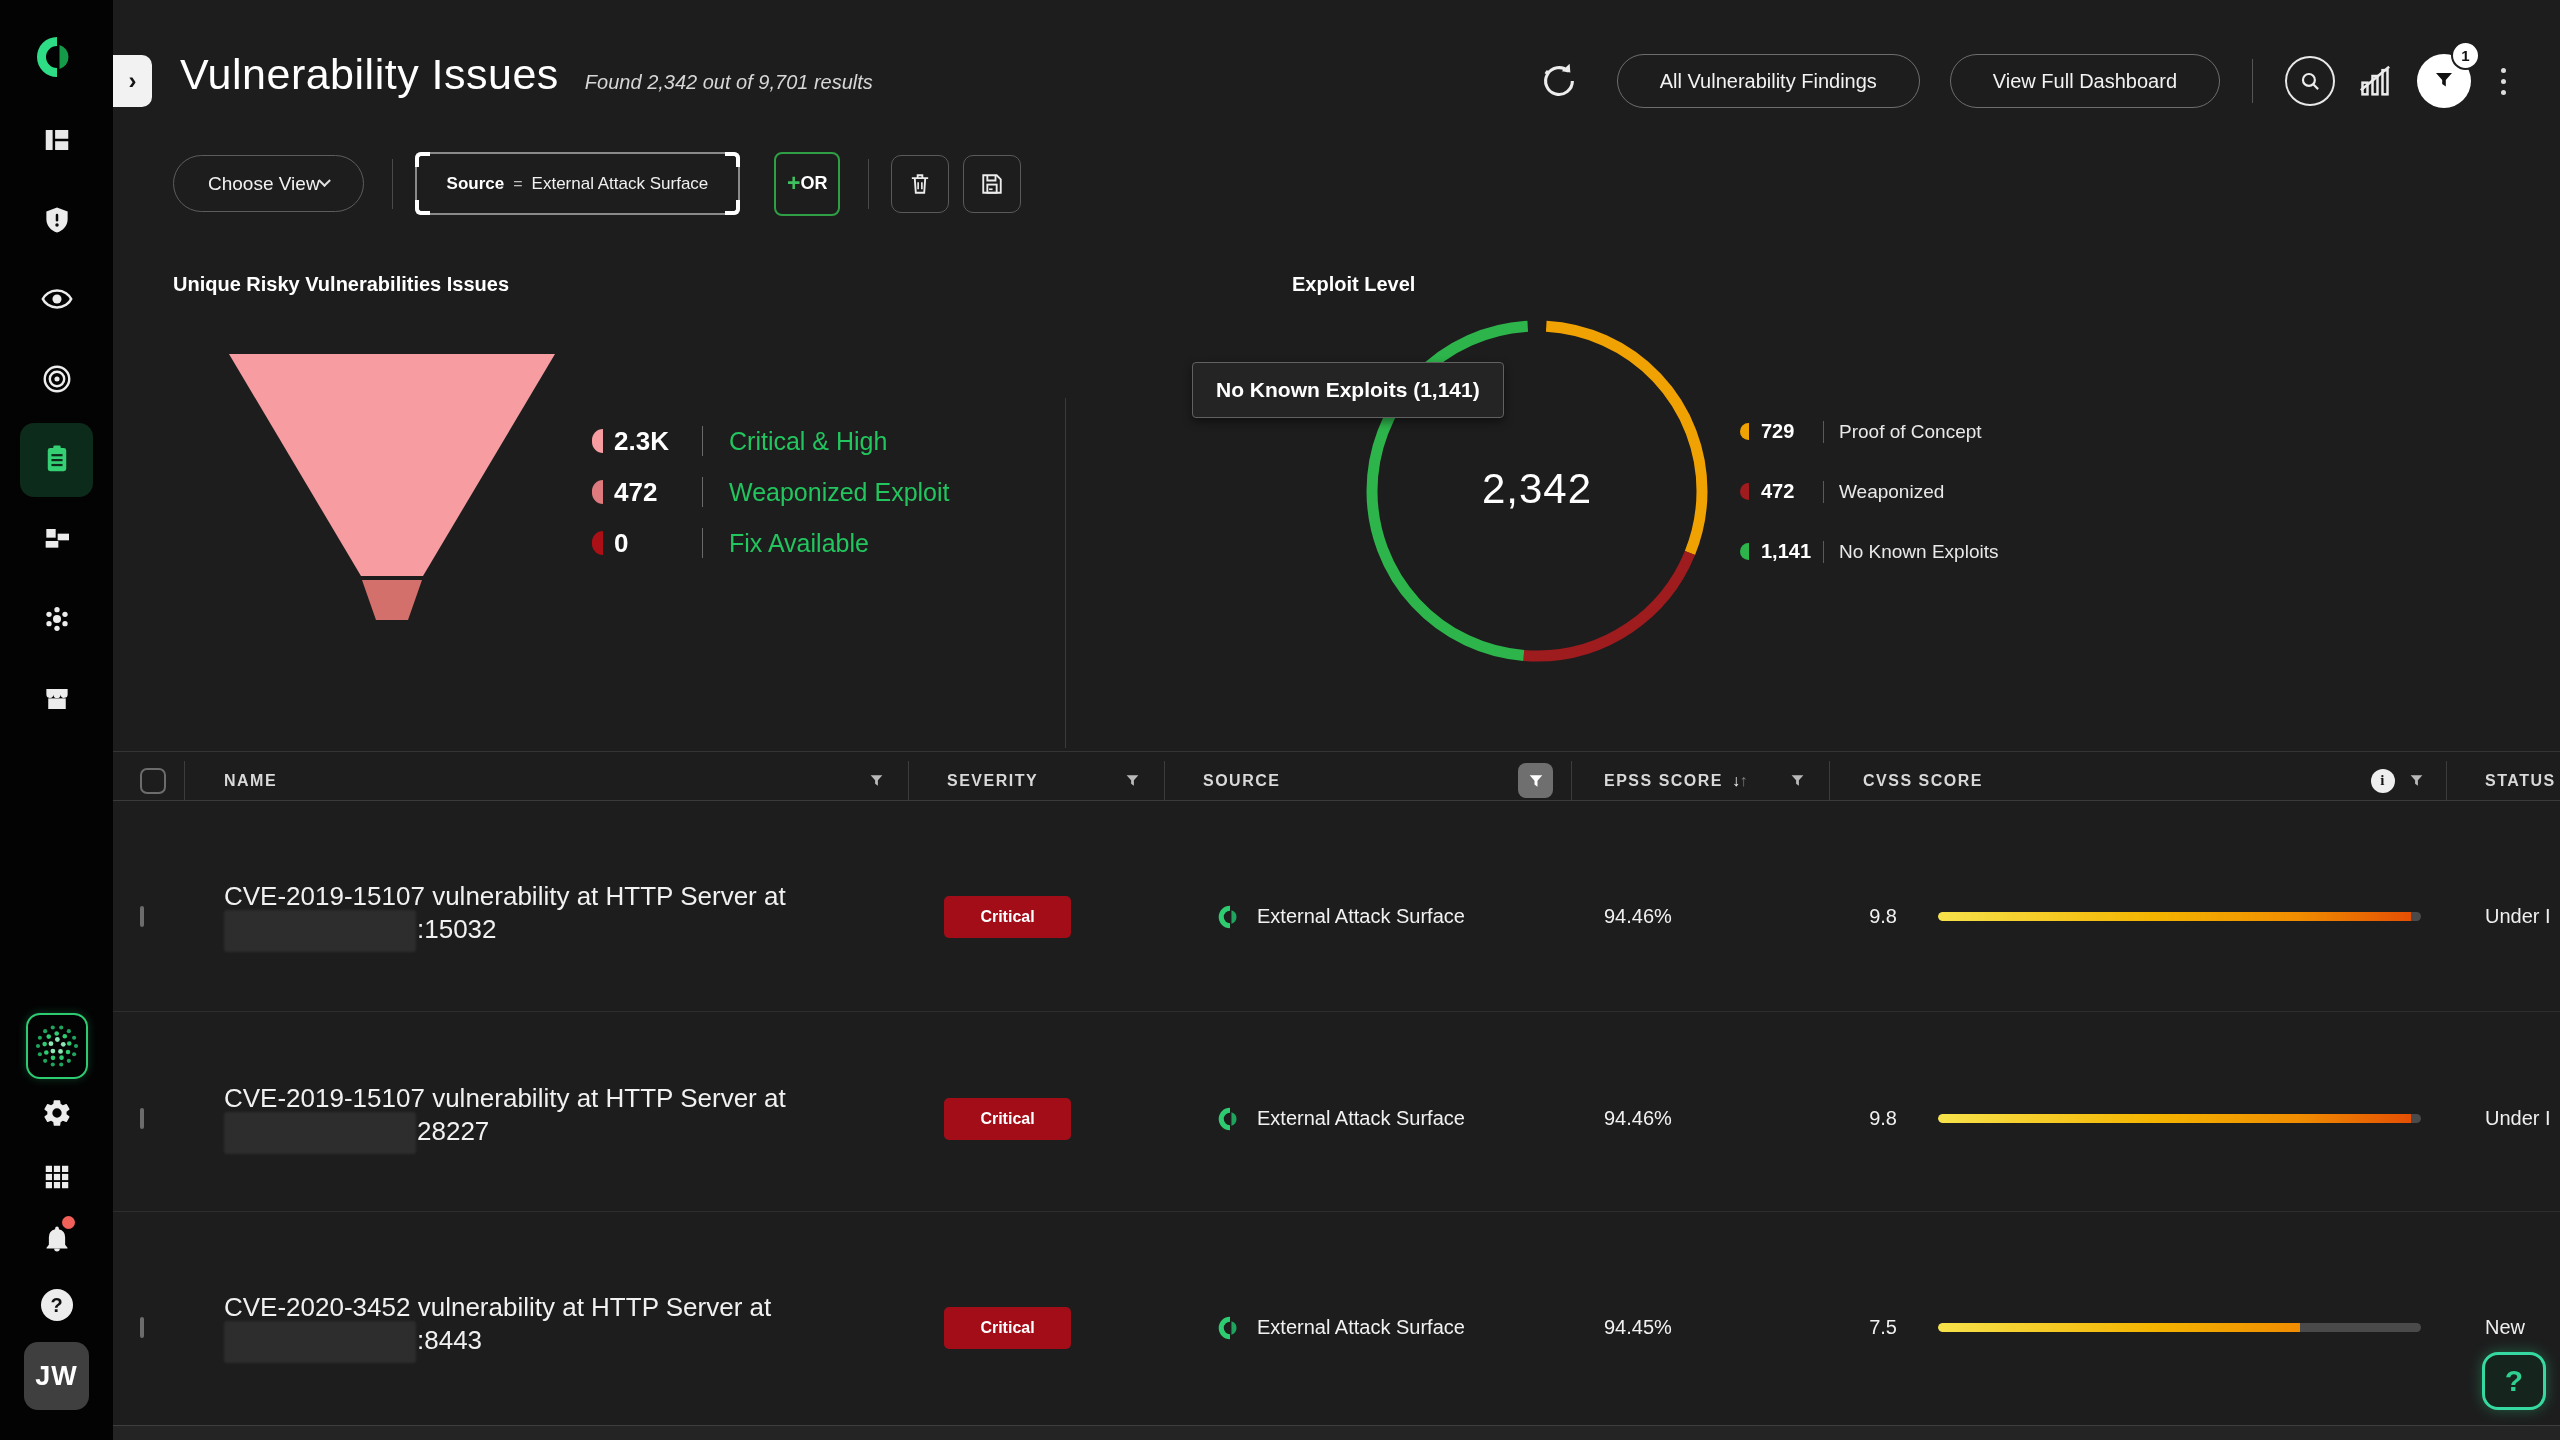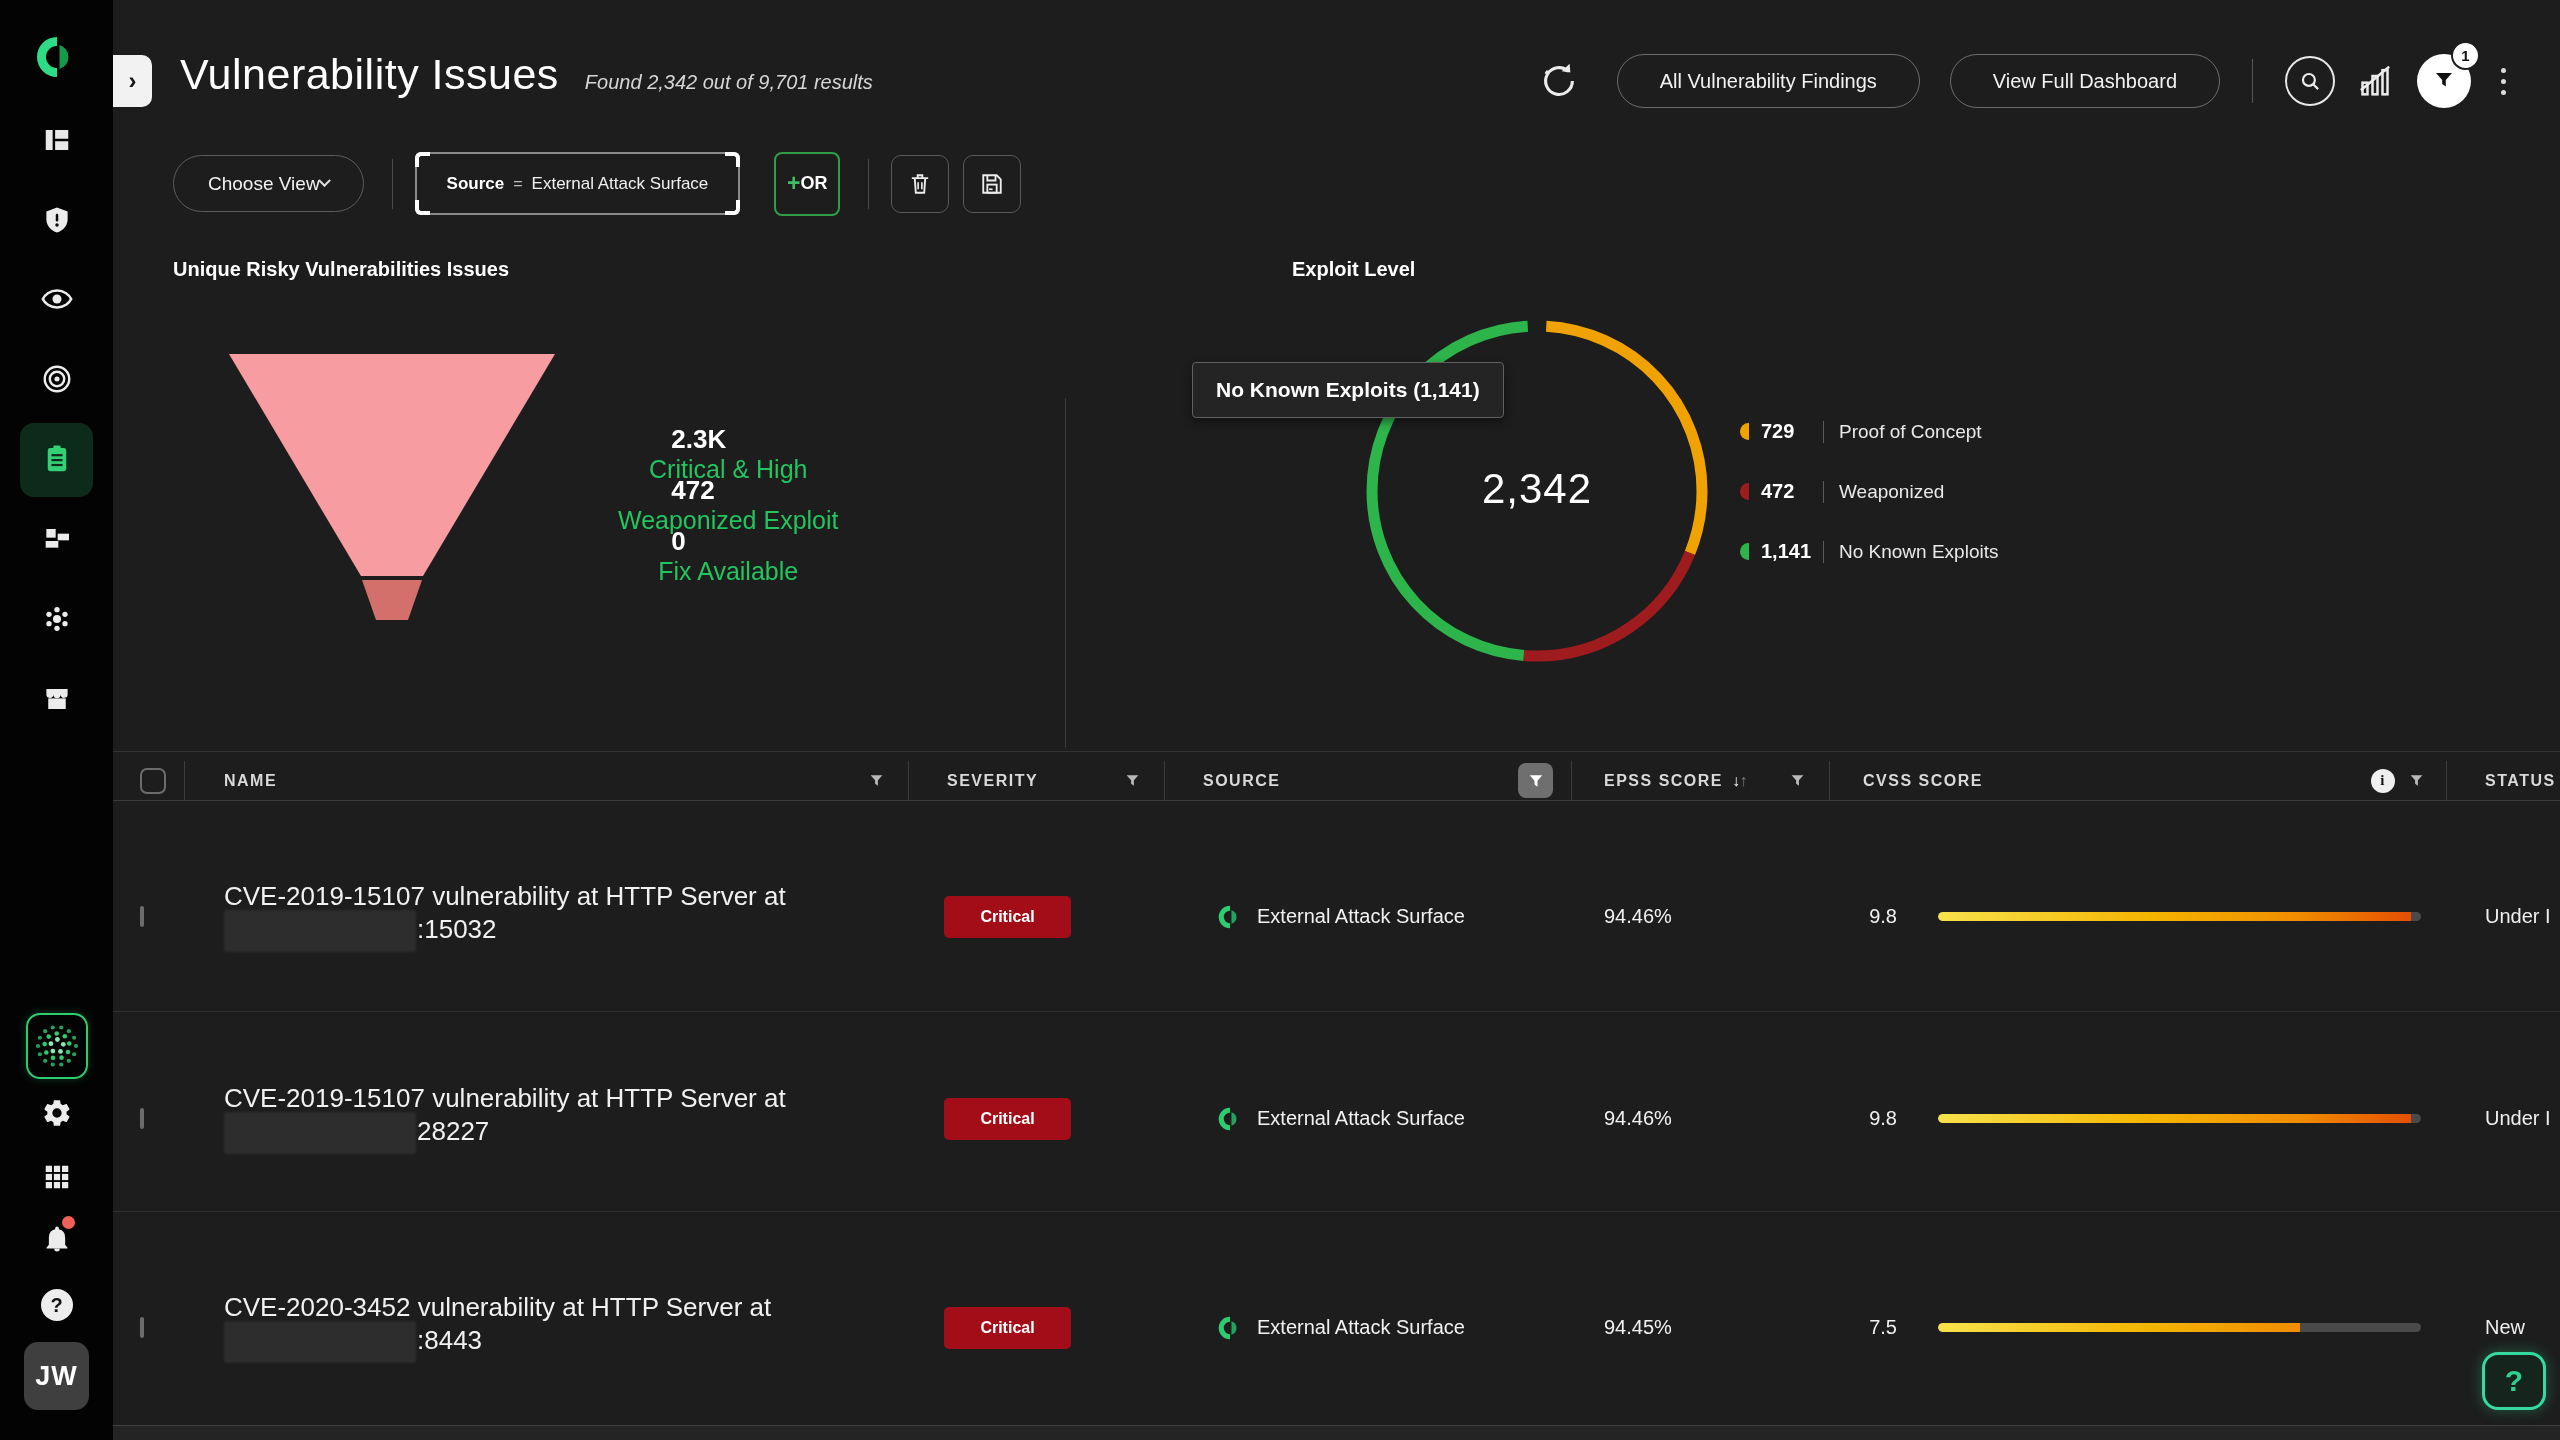--- a/index.html
+++ b/index.html
@@ -54,26 +54,26 @@
   .c-bl { bottom:-2px; left:-2px; border-bottom:4px solid #fff; border-left:4px solid #fff; border-bottom-left-radius:6px; }
   .c-br { bottom:-2px; right:-2px; border-bottom:4px solid #fff; border-right:4px solid #fff; border-bottom-right-radius:6px; }
   .or-btn { margin-left:34px; width:66px; height:64px; border:2px solid #2f9e44; border-radius:8px; background:transparent;
             display:flex; align-items:center; justify-content:center; cursor:pointer; }
   .or-plus { color:#3fbf5f; font-size:23px; font-weight:bold; }
   .or-text { color:#fff; font-size:18px; font-weight:bold; }
   .sq-btn { width:58px; height:58px; border:1px solid #5a5a5a; border-radius:10px; background:transparent;
             display:flex; align-items:center; justify-content:center; cursor:pointer; }
 
   
-  .section-title { position:absolute; font-size:20px; font-weight:600; color:#fff; }
+  .section-title { position:absolute; font-size:20px; font-weight:600; color:#fff;margin-top:15px; }
   .funnel-svg { position:absolute; left:229px; top:354px; }
   .charts-div { position:absolute; left:1065px; top:398px; width:1px; height:350px; background:#3a3a3a; }
 
   .funnel-legend { position:absolute; left:592px; top:424px; }
-  .f-leg-item { display:flex; align-items:center; height:34px; margin-bottom:17px;flex-direction:column; }
+  .f-leg-item { display:flex; align-items:center; height:34px; margin-bottom:17px; }
   .f-marker { width:11px; height:24px; border-radius:11px 0 0 11px; margin-right:11px; }
   .f-count { font-size:26px; font-weight:bold; color:#fff; width:88px; }
   .f-pipe { width:1px; height:30px; background:#6a6a6a; }
   .f-label { font-size:25px; color:#22c55e; margin-left:26px; }
 
   .donut-wrap { position:absolute; left:1365px; top:319px; width:344px; height:344px; }
   .donut-total { position:absolute; left:1437px; top:465px; width:200px; text-align:center; font-size:42px; font-weight:500; color:#fff; letter-spacing:1px; }
   .tooltip { position:absolute; left:1192px; top:362px; background:#242424; border:1px solid #616161; border-radius:4px;
              padding:15px 23px; font-size:21px; font-weight:bold; color:#fff; box-shadow:0 4px 10px rgba(0,0,0,.45); z-index:10; }
   .donut-legend { position:absolute; left:1740px; top:418px; }

